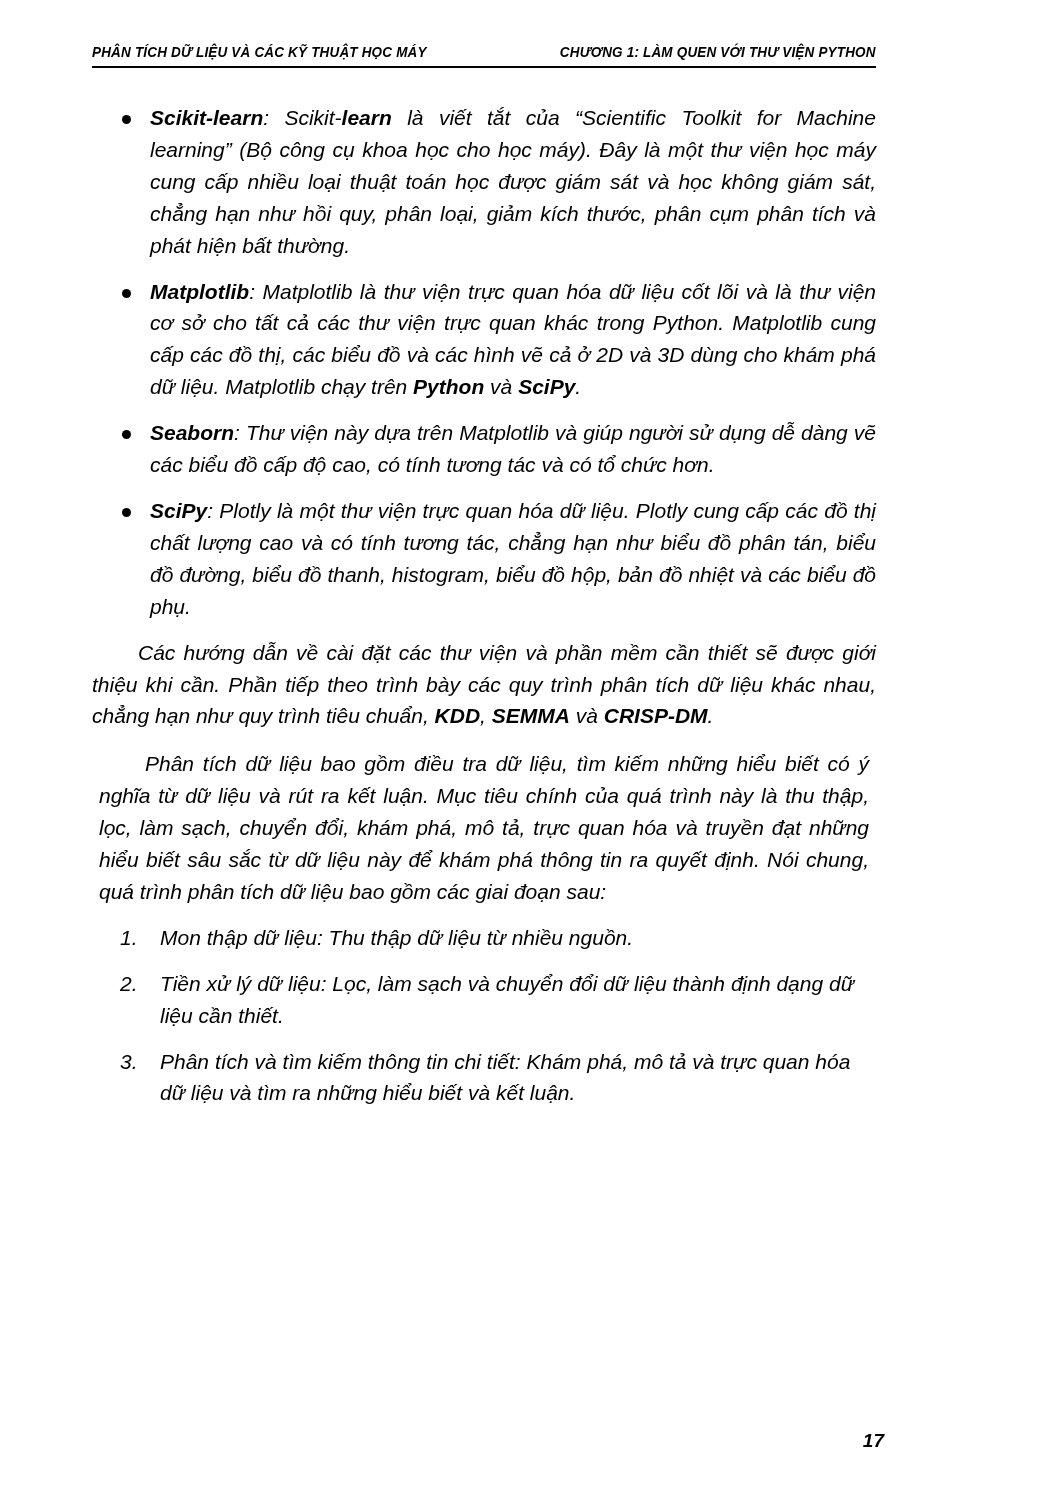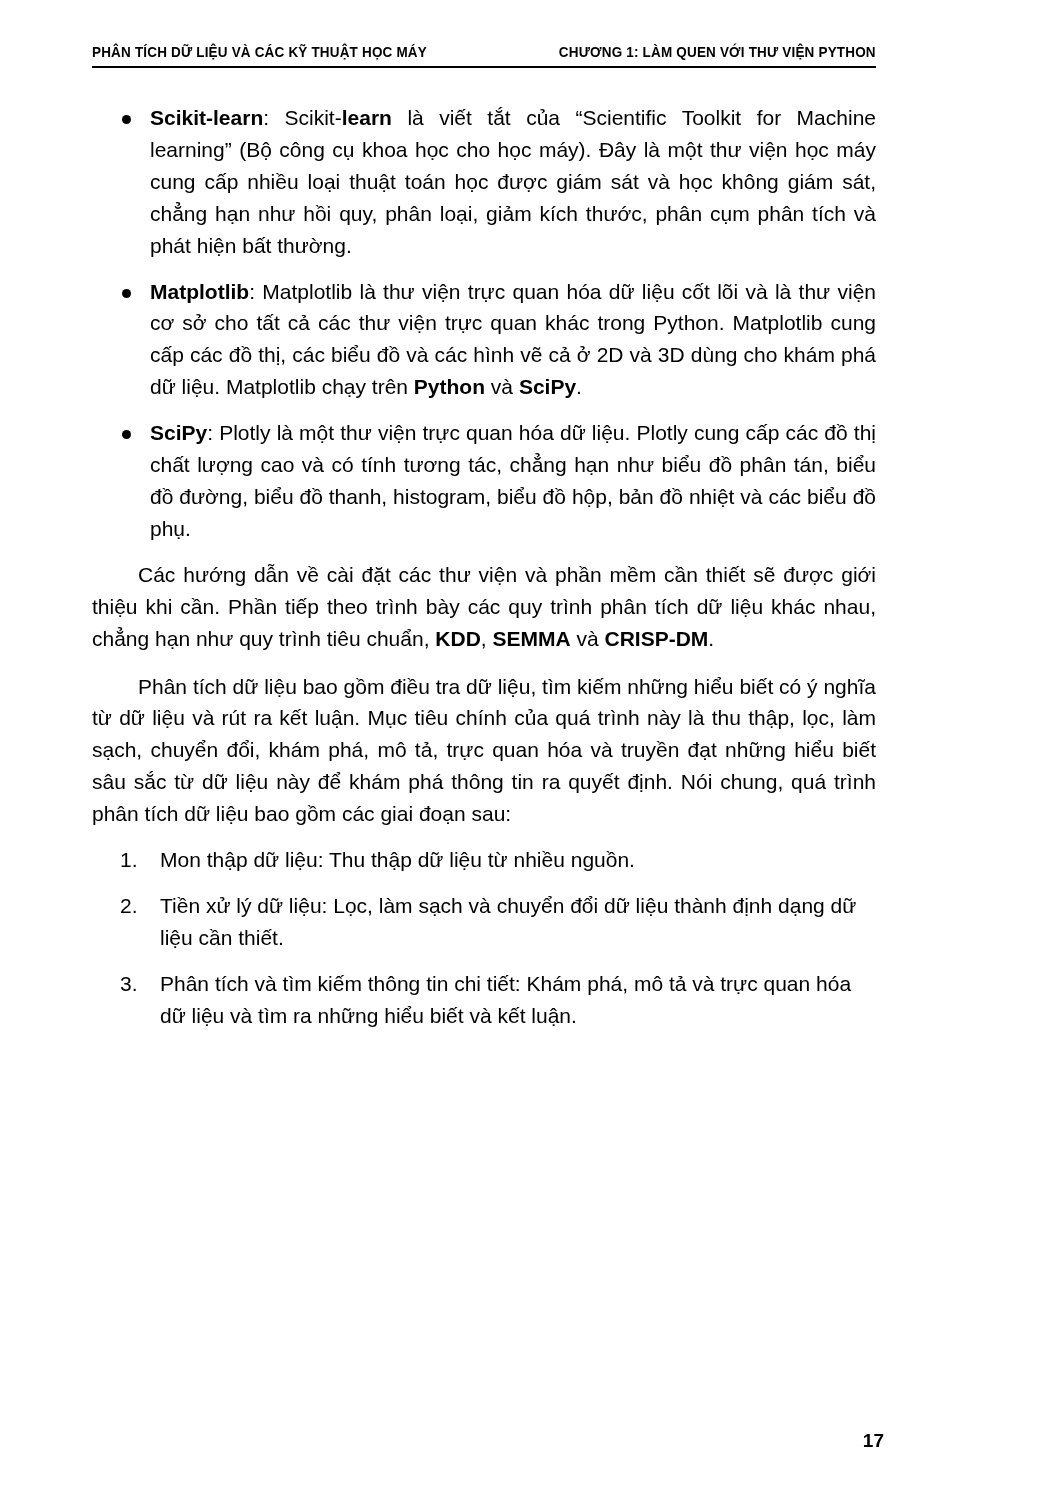--- a/index.html
+++ b/index.html
@@ -15,20 +15,21 @@
     position: relative;
     overflow: hidden;
   }
   .page {
     position: absolute;
     left: 0; top: 0;
     width: 968px;
     height: 1500px;
     box-sizing: border-box;
     padding: 44px 92px 30px 92px;
+    font-style: italic;
   }
   
   .header {
     display: flex;
     justify-content: space-between;
     align-items: flex-end;
     font-weight: bold;
     font-size: 14.5px;
     letter-spacing: 0.2px;
     padding-bottom: 6px;
@@ -79,21 +80,21 @@
     text-align: justify;
     text-justify: inter-word;
   }
   h2.section {
     font-size: 23px;
     font-weight: bold;
     margin: 24px 0 12px 62px;
     letter-spacing: 0.2px;
   }
   p.body-para {
-    margin: 0;
+    margin: 7px;
     text-indent: 46px;
     text-align: justify;
     text-justify: inter-word;
   }
   ol.numbered {
     list-style: none;
     counter-reset: steps;
     margin: 14px 0 0 0;
     padding: 0;
   }
@@ -134,20 +135,23 @@
     <ul class="bullets">
 
       <li>
         <span class="b">Scikit-learn</span><span>: Scikit-</span><span class="b">learn</span><span> là viết tắt của “Scientific Toolkit for Machine learning” (Bộ công cụ khoa học cho học máy). Đây là một thư viện học máy cung cấp nhiều loại thuật toán học được giám sát và học không giám sát, chẳng hạn như hồi quy, phân loại, giảm kích thước, phân cụm phân tích và phát hiện bất thường.</span>
       </li>
 
       <li>
         <span class="b">Matplotlib</span><span>: Matplotlib là thư viện trực quan hóa dữ liệu cốt lõi và là thư viện cơ sở cho tất cả các thư viện trực quan khác trong Python. Matplotlib cung cấp các đồ thị, các biểu đồ và các hình vẽ cả ở 2D và 3D dùng cho khám phá dữ liệu. Matplotlib chạy trên </span><span class="b">Python</span><span> và </span><span class="b">SciPy</span><span>.</span>
       </li>
 
+      <li>
+        <span class="b">Seaborn</span><span>: Thư viện này dựa trên Matplotlib và giúp người sử dụng dễ dàng vẽ các biểu đồ cấp độ cao, có tính tương tác và có tổ chức hơn.</span>
+      </li>
 
       <li>
         <span class="b">SciPy</span><span>: Plotly là một thư viện trực quan hóa dữ liệu. Plotly cung cấp các đồ thị chất lượng cao và có tính tương tác, chẳng hạn như biểu đồ phân tán, biểu đồ đường, biểu đồ thanh, histogram, biểu đồ hộp, bản đồ nhiệt và các biểu đồ phụ.</span>
       </li>
 
     </ul>
 
     <p class="para"><span>Các hướng dẫn về cài đặt các thư viện và phần mềm cần thiết sẽ được giới thiệu khi cần. Phần tiếp theo trình bày các quy trình phân tích dữ liệu khác nhau, chẳng hạn như quy trình tiêu chuẩn, </span><span class="b">KDD</span><span>, </span><span class="b">SEMMA</span><span> và </span><span class="b">CRISP-DM</span><span>.</span></p>
 
 

